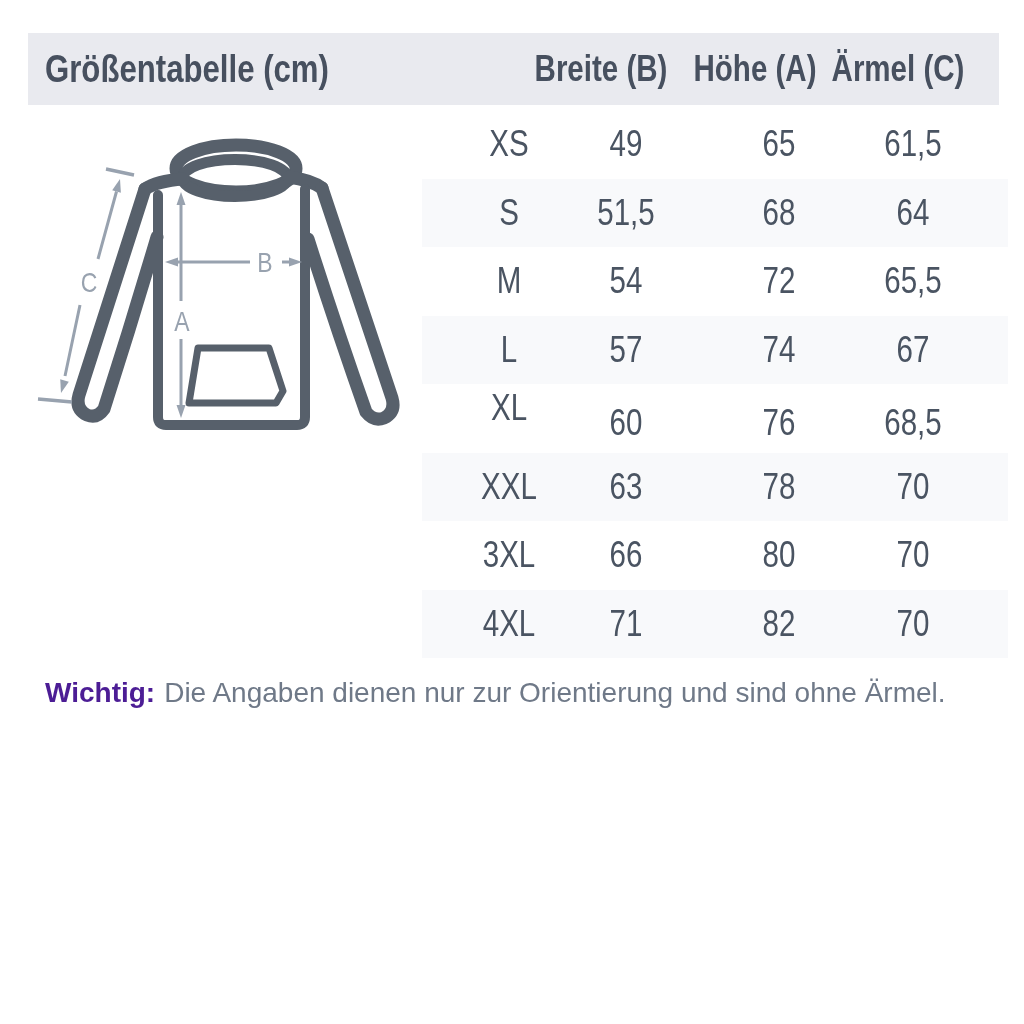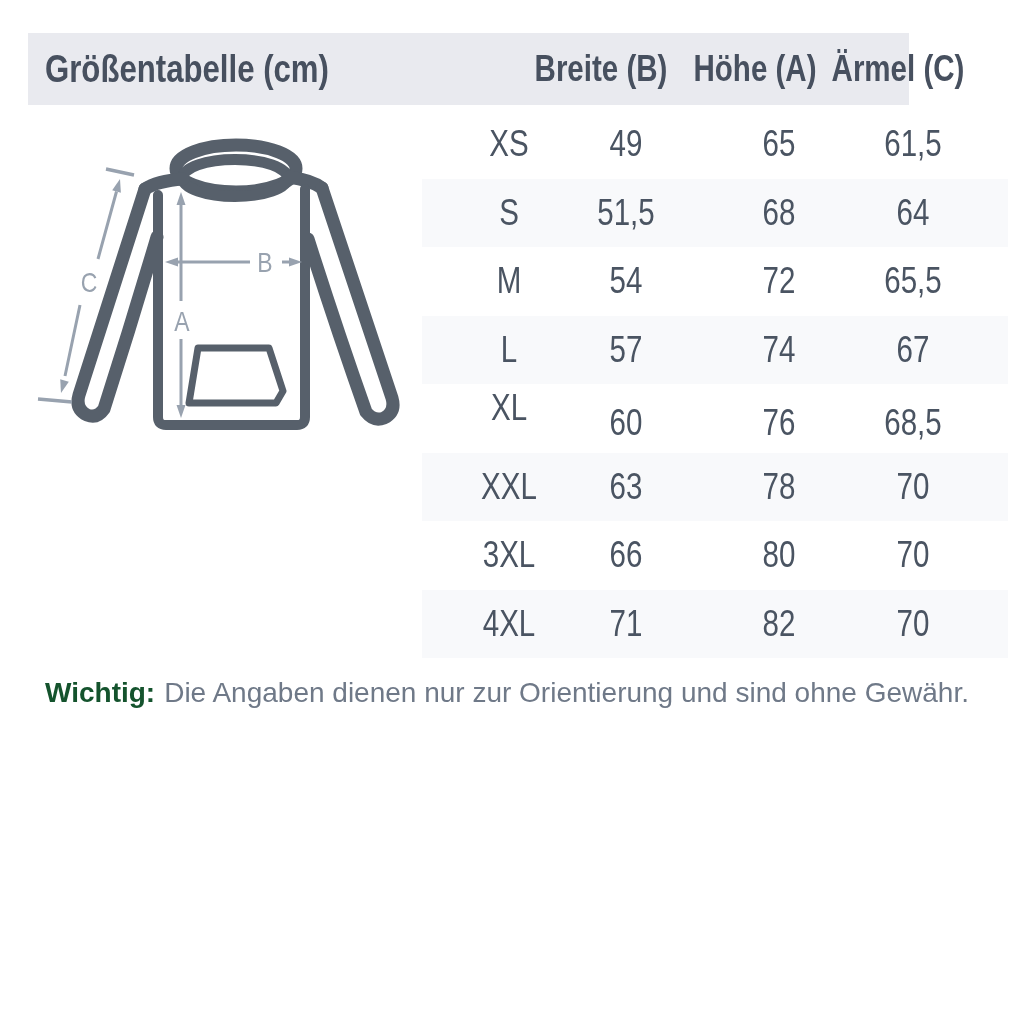--- a/index.html
+++ b/index.html
@@ -5,21 +5,21 @@
   html,body{margin:0;padding:0;}
   body{
     width:1024px;height:1024px;background:#ffffff;position:relative;overflow:hidden;
     font-family:"Liberation Sans","DejaVu Sans",sans-serif;
     -webkit-font-smoothing:antialiased;
   }
   .canvas{position:absolute;inset:0;}
 
   
   .header-bar{
-    position:absolute;left:28px;top:33px;width:881px;height:72px;
+    position:absolute;left:28px;top:33px;width:971px;height:72px;
     background:#e9eaef;
   }
   .page-title{
     position:absolute;left:17px;top:50%;
     transform:translateY(-50%) scaleX(0.82);transform-origin:left center;
     font-size:38px;font-weight:bold;color:#47505f;white-space:nowrap;
   }
   .col-head{
     position:absolute;top:50%;
     transform:translate(-50%,-50%) scaleX(0.82);transform-origin:center;
@@ -50,21 +50,21 @@
   .dim-label{
     font-size:28px;fill:#98a2af;
     font-family:"Liberation Sans","DejaVu Sans",sans-serif;
   }
 
   
   .footnote{
     position:absolute;left:45px;top:672px;width:930px;
     font-size:28px;line-height:41px;color:#6f7988;
   }
-  .fn-prefix{font-weight:bold;margin-right:9px;color:#14532d;}
+  .fn-prefix{font-weight:bold;margin-right:9px;color:#4c1d95;}
 </style>
 </head>
 <body>
 
 <div class="canvas">
 
   <div class="header-bar">
     <div class="page-title">Größentabelle (cm)</div>
     <div class="col-head col-breite">Breite (B)</div>
     <div class="col-head col-hoehe">Höhe (A)</div>
@@ -153,16 +153,16 @@
     </div>
     <div class="trow">
       <span class="cell c-size">4XL</span>
       <span class="cell c-b">71</span>
       <span class="cell c-h">82</span>
       <span class="cell c-a">70</span>
     </div>
   </div>
 
   <div class="footnote">
-    <div><span class="fn-prefix">Wichtig:</span><span>Die Angaben dienen nur zur Orientierung und sind ohne Gewähr.</span></div>
+    <div><span class="fn-prefix">Wichtig:</span><span>Die Angaben dienen nur zur Orientierung und sind ohne Ärmel.</span></div>
   </div>
 
 </div>
 
 </body></html>

